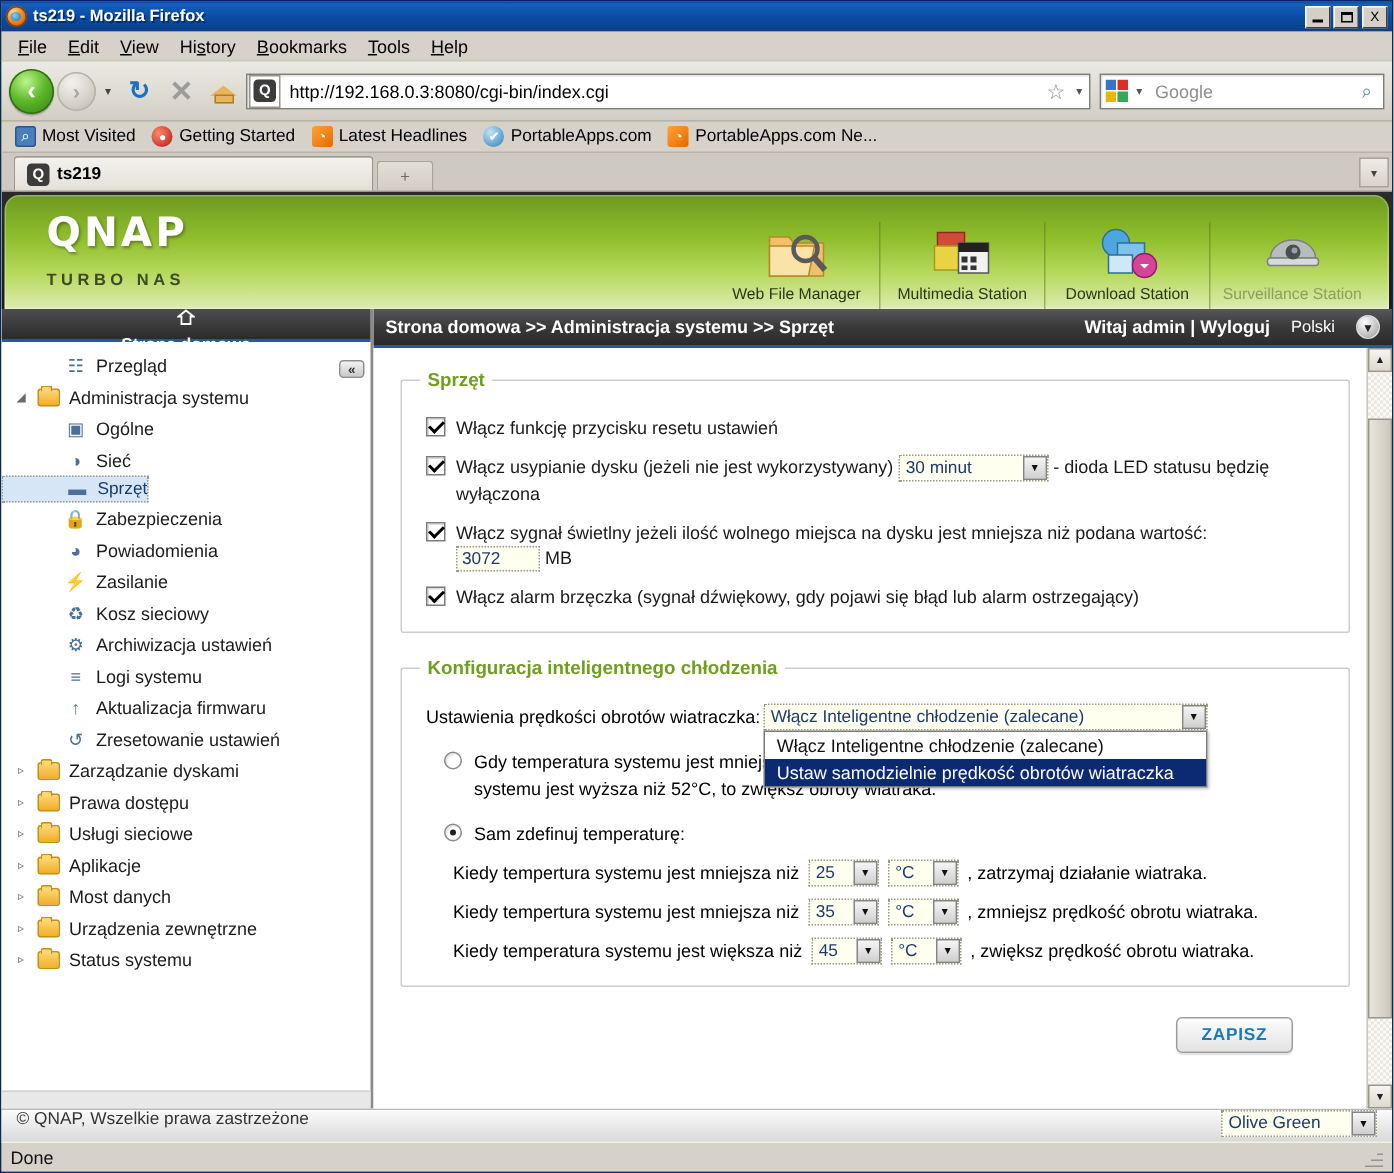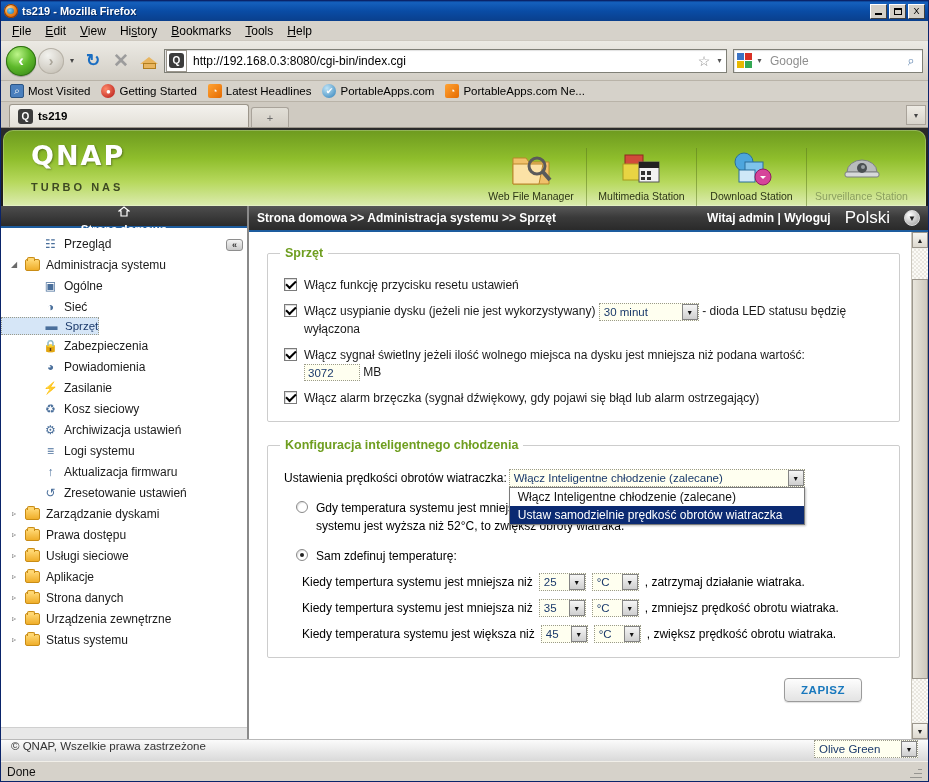--- a/index.html
+++ b/index.html
@@ -139,21 +139,21 @@
   .node.lvl1{padding-left:8px;}
   .node.lvl2{padding-left:26px;}
   .sb-foot{height:12px;background:#e8e8e8;border-top:1px solid #cfcfcf;}
 
   
   .content{flex:1;display:flex;flex-direction:column;min-width:0;background:#fff;position:relative;}
   .crumb{height:26px;background:linear-gradient(to bottom,#585858 0%,#3a3a3a 48%,#2a2a2a 100%);
      display:flex;align-items:center;padding:0 8px;color:#fff;font-size:12px;font-weight:bold;
      border-bottom:2px solid #1d5c9e;}
   .crumb .right{margin-left:auto;display:flex;align-items:center;gap:14px;}
-  .crumb .lang{font-size:17px;font-weight:normal;}
+  .crumb .lang{font-size:11px;font-weight:normal;}
   .langbtn{width:16px;height:16px;border-radius:50%;background:radial-gradient(circle at 35% 30%,#fff,#9a9a9a);
      border:1px solid #dcdcdc;color:#222;font-size:8px;display:flex;align-items:center;justify-content:center;}
   .cbody{flex:1;position:relative;overflow:hidden;padding:14px 28px 0 18px;}
 
   fieldset.card{border:1px solid #cdcdcd;border-radius:2px;margin:0 0 16px 0;padding:8px 12px 14px 12px;}
   fieldset.card legend{color:#6f9e20;font-weight:bold;font-size:12.5px;padding:0 5px;}
   .row{display:flex;align-items:flex-start;gap:7px;margin:9px 0 0 4px;font-size:12px;color:#1a1a1a;line-height:17px;}
   .cb{width:13px;height:13px;border:1px solid #7b7b7b;background:#fff;flex:none;margin-top:1px;
      display:flex;align-items:center;justify-content:center;box-shadow:inset 1px 1px 0 #dcdcdc;}
   .cb.on:after{content:"";width:8px;height:4px;border:solid #000;border-width:0 0 2px 2px;
@@ -448,21 +448,21 @@
               <span class="arrow">▹</span>
               <span class="ico">
                 <span class="fold"></span>
               </span>
               <span>Aplikacje</span>
             </div><div class="node lvl1">
               <span class="arrow">▹</span>
               <span class="ico">
                 <span class="fold"></span>
               </span>
-              <span>Strona danych</span>
+              <span>Most danych</span>
             </div><div class="node lvl1">
               <span class="arrow">▹</span>
               <span class="ico">
                 <span class="fold"></span>
               </span>
               <span>Urządzenia zewnętrzne</span>
             </div><div class="node lvl1">
               <span class="arrow">▹</span>
               <span class="ico">
                 <span class="fold"></span>

